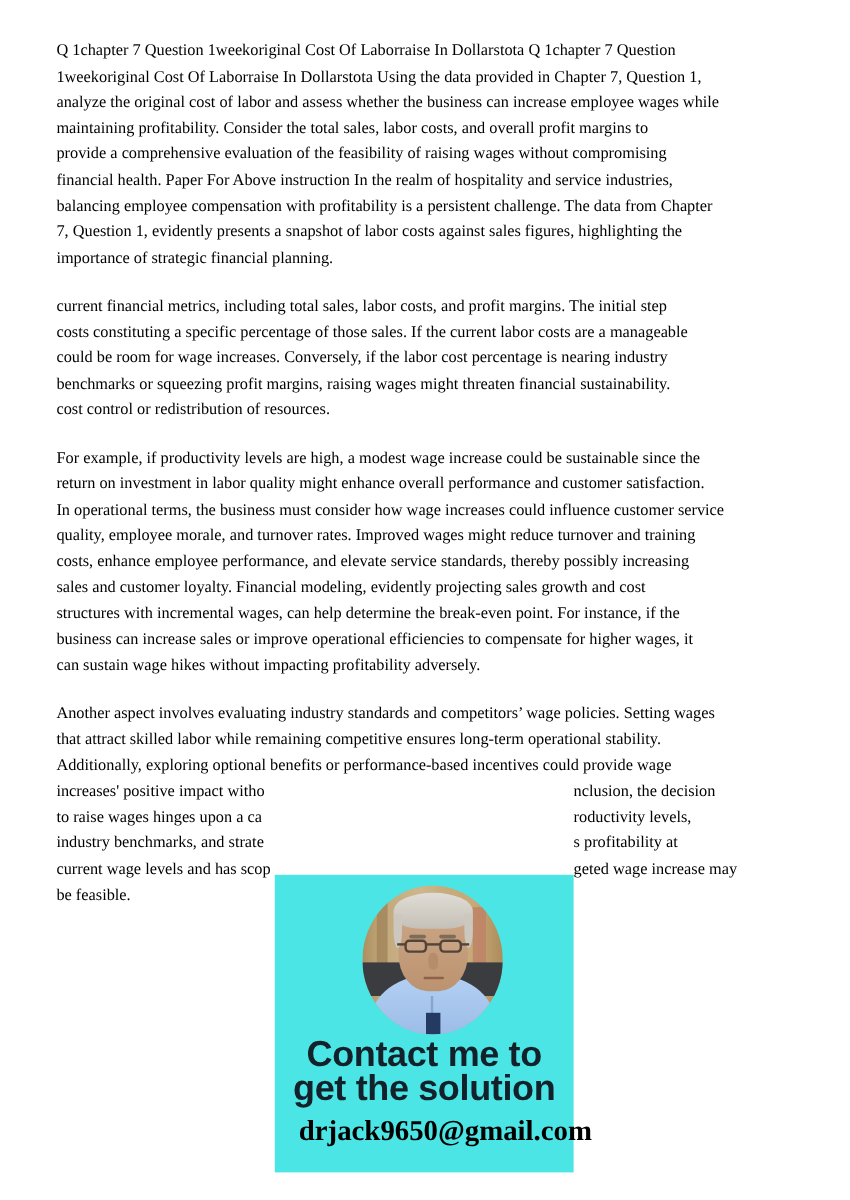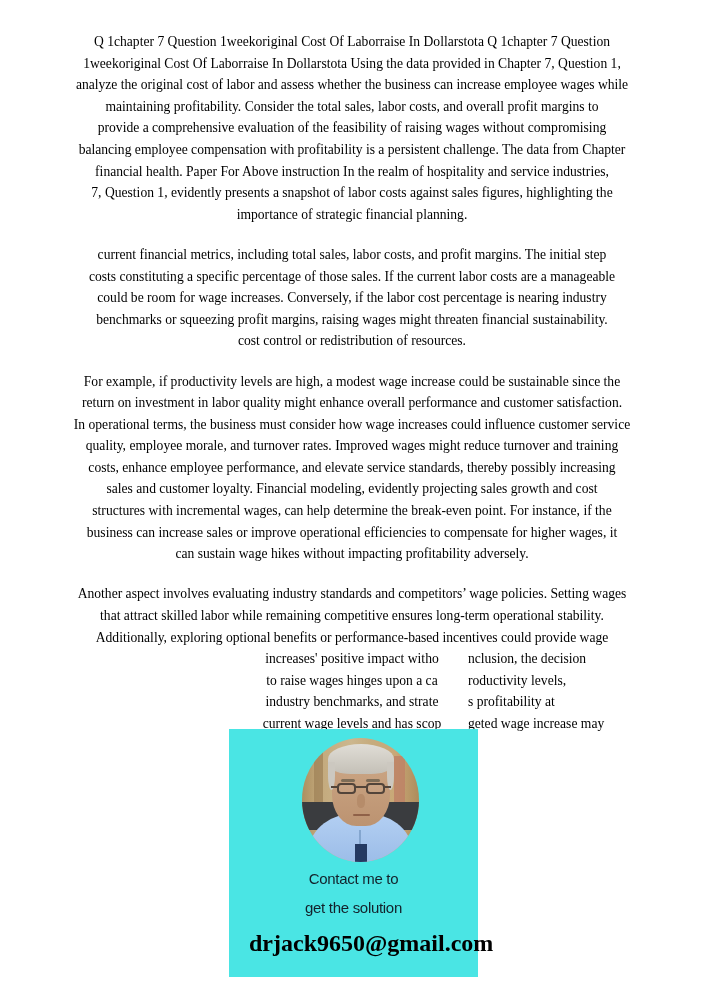--- a/index.html
+++ b/index.html
@@ -7,33 +7,33 @@
     width:708px; height:1000px; background:#ffffff;
     font-family:"Liberation Serif", serif;
     position:relative; overflow:hidden;
   }
   .doc {
     position:absolute; left:47px; top:31px; width:610px;
     font-size:13.6px; line-height:21.6px; color:#000000;
     letter-spacing:0;
   }
   .para { margin:0 0 18.6px 0; }
-  .line { white-space:nowrap; position:relative; height:21.6px;text-align:center; }
-  .right-frag { position:absolute; left:421px; top:0; }
+  .line { white-space:nowrap; position:relative; height:21.6px; }
+  .right-frag { position:absolute; left:431px; top:0; }
 
   
   .overlay {
     position:absolute; left:229px; top:729px; width:249px; height:248px;
     background:#4ae5e4;
   }
   .promo-heading {
     position:absolute; top:135px; left:0; right:0;
     text-align:center;
     font-family:"Liberation Sans", sans-serif;
-    font-weight:normal; font-size:15px; line-height:29px;
+    font-weight:bold; font-size:30px; line-height:29px;
     color:#13212b; letter-spacing:-0.3px;
   }
   .promo-email {
     position:absolute; top:201px; left:0; right:0;
     text-align:center;
     font-family:"Liberation Serif", serif;
     font-weight:bold; font-size:24px; color:#000000;padding-left:20px;
   }
 
   
@@ -79,22 +79,22 @@
 <body>
 
 <div class="page">
   <div class="doc" id="doc">
       <div class="para">
         <div class="line">Q 1chapter 7 Question 1weekoriginal Cost Of Laborraise In Dollarstota Q 1chapter 7 Question</div>
         <div class="line">1weekoriginal Cost Of Laborraise In Dollarstota Using the data provided in Chapter 7, Question 1,</div>
         <div class="line">analyze the original cost of labor and assess whether the business can increase employee wages while</div>
         <div class="line">maintaining profitability. Consider the total sales, labor costs, and overall profit margins to</div>
         <div class="line">provide a comprehensive evaluation of the feasibility of raising wages without compromising</div>
+        <div class="line">financial health. Paper For Above instruction In the realm of hospitality and service industries,</div>
         <div class="line">balancing employee compensation with profitability is a persistent challenge. The data from Chapter</div>
-        <div class="line">financial health. Paper For Above instruction In the realm of hospitality and service industries,</div>
         <div class="line">7, Question 1, evidently presents a snapshot of labor costs against sales figures, highlighting the</div>
         <div class="line">importance of strategic financial planning.</div>
       </div>
       <div class="para">
         <div class="line">current financial metrics, including total sales, labor costs, and profit margins. The initial step</div>
         <div class="line">costs constituting a specific percentage of those sales. If the current labor costs are a manageable</div>
         <div class="line">could be room for wage increases. Conversely, if the labor cost percentage is nearing industry</div>
         <div class="line">benchmarks or squeezing profit margins, raising wages might threaten financial sustainability.</div>
         <div class="line">cost control or redistribution of resources.</div>
       </div>

